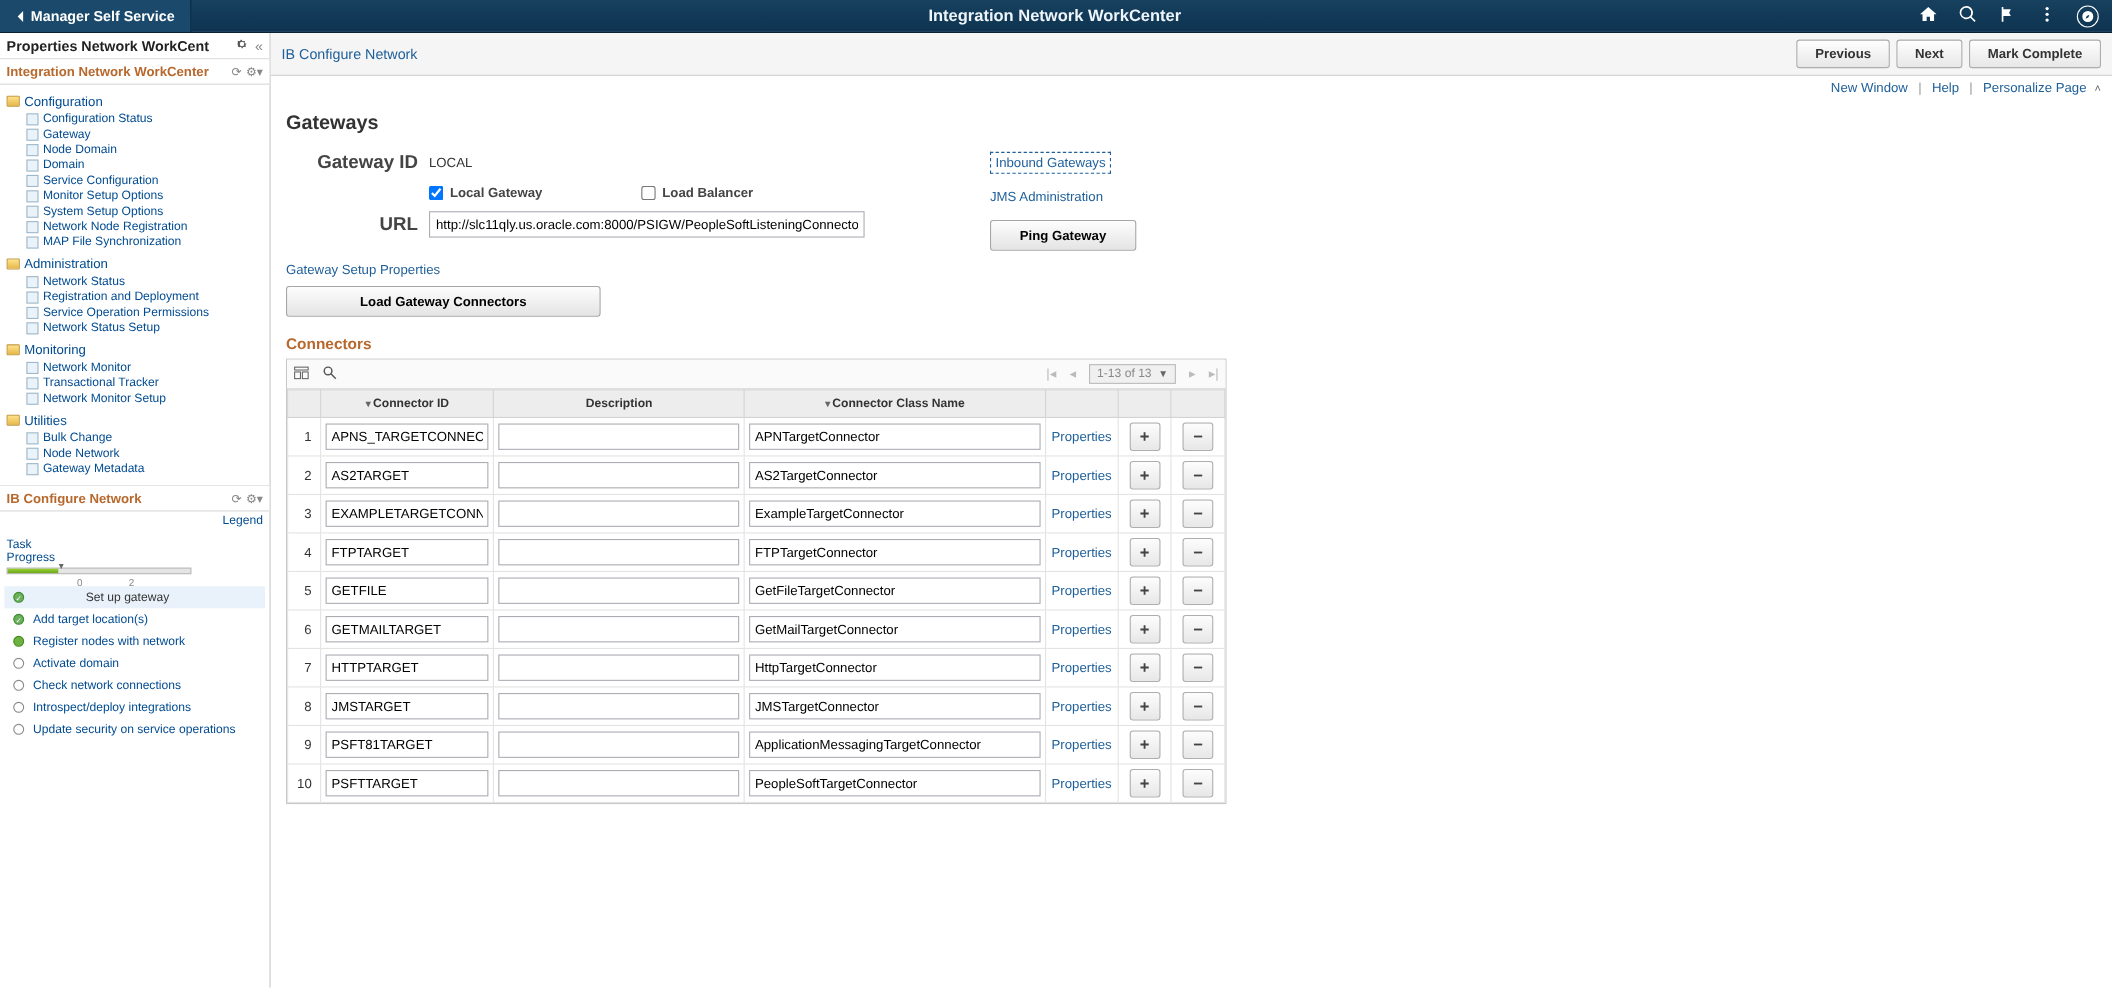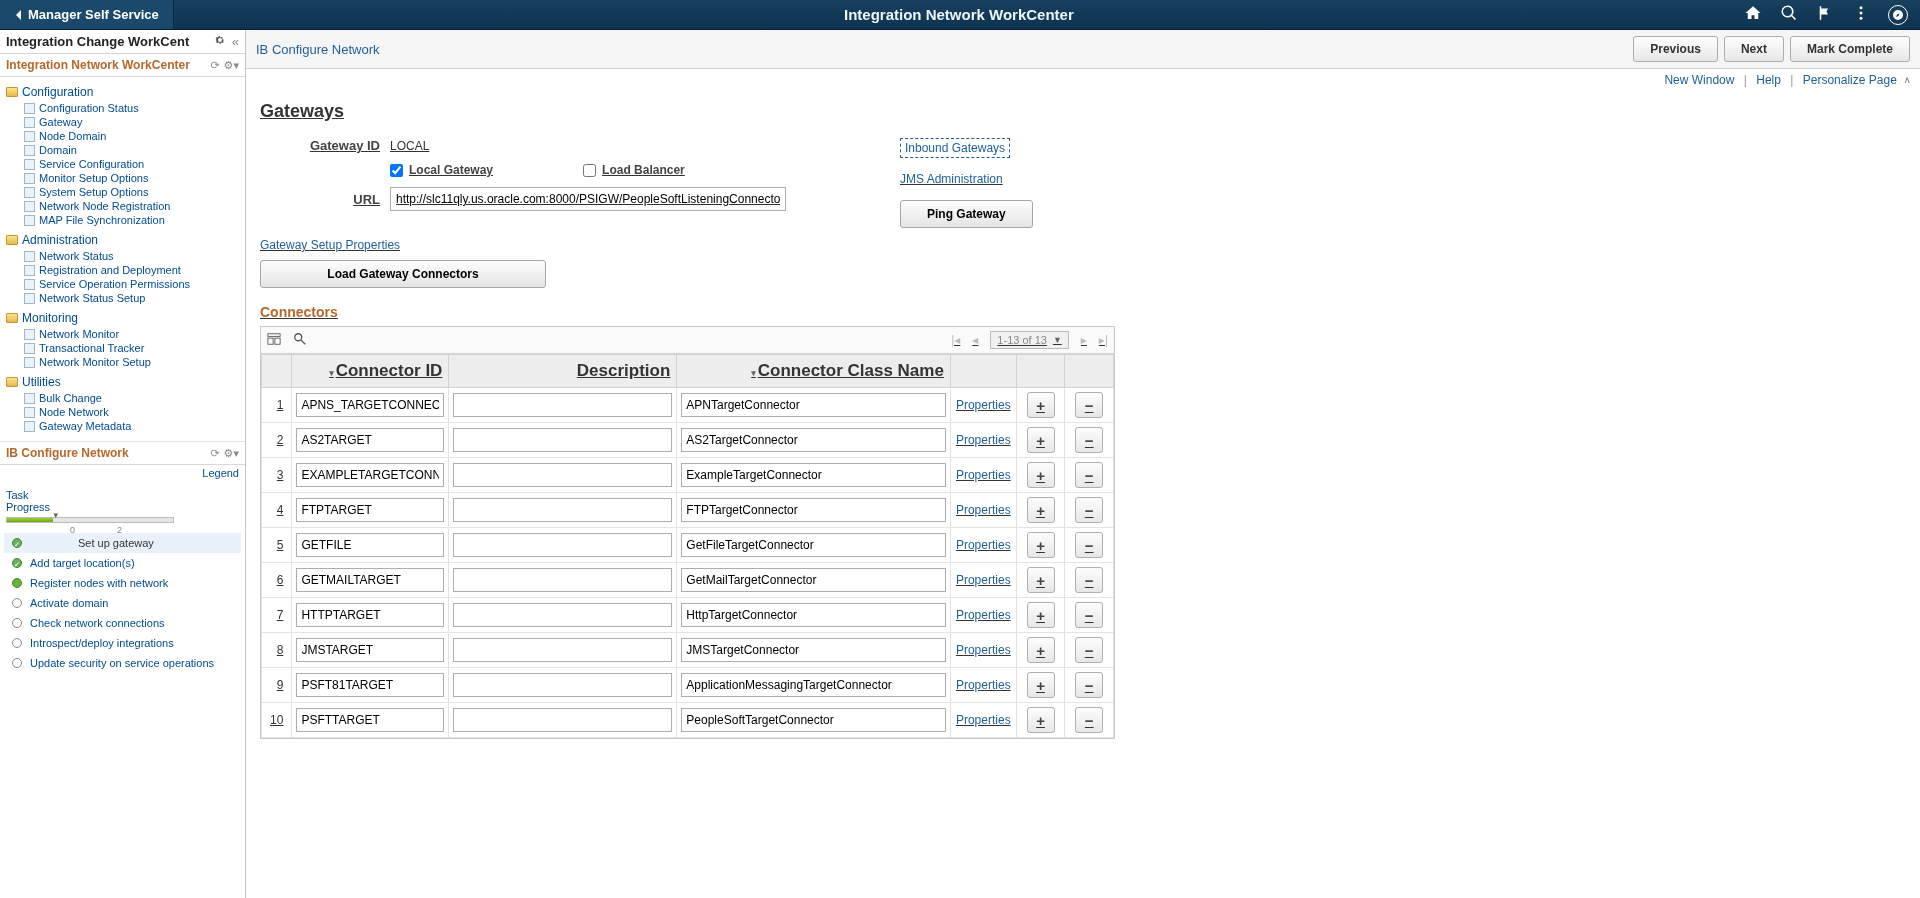--- a/index.html
+++ b/index.html
@@ -64,25 +64,25 @@
   .crumb { color:#1e5f99; font-size:13px;}
   .crumb-buttons { display:flex; gap:6px; align-items:center;}
   .btn { background:linear-gradient(#fefefe,#e7e7e7); border:1px solid #adadad; border-radius:3px; padding:5px 16px; font-size:12px; color:#333; cursor:pointer; font-weight:bold;}
   .btn.plain { font-weight:bold;}
   
   .link-row { text-align:right; padding:4px 10px; font-size:12px;}
   .link-row a { color:#1e5f99; text-decoration:none; }
   .link-row span.sep { color:#999; margin:0 6px;}
   .link-row .caret { color:#666; margin-left:4px; font-size:10px;}
   
-  .content { padding:6px 14px 20px 14px;text-decoration:underline;}
+  .content { padding:6px 14px 20px 14px;}
   h2.page-title { font-size:18px; font-weight:bold; color:#333; margin:4px 0 16px 0;}
   
   .form-row { display:flex; align-items:center; gap:40px; margin-bottom:10px;}
-  .form-label { display:inline-block; width:120px; text-align:right; font-weight:bold; color:#444; font-size:13px; margin-right:10px;}
+  .form-label { display:inline-block; width:120px; text-align:right; font-weight:bold; color:#444; font-size:17px; margin-right:10px;}
   .form-value { font-size:12px; color:#333;}
   .checkbox-line { display:inline-flex; align-items:center; gap:6px; font-size:12px; font-weight:bold; color:#444;}
   .checkbox-line input { width:13px; height:13px;}
   input.text { border:1px solid #abadb3; padding:3px 5px; font-size:12px; height:24px;}
   
   .side-links { margin-left:80px;}
   .side-links a { display:block; color:#1e5f99; font-size:12px; text-decoration:none; margin-bottom:14px;}
   .side-links a.boxed { border:1px dashed #1e5f99; padding:2px 4px; display:inline-block;}
   
   a.link { color:#1e5f99; text-decoration:none; font-size:12px;}
@@ -94,21 +94,21 @@
   .grid-wrap { border:1px solid #c8c8c8; width:855px;}
   .grid-toolbar { display:flex; justify-content:space-between; align-items:center; padding:4px 6px; border-bottom:1px solid #d3d3d3; background:#fafafa;}
   .grid-toolbar-left { display:flex; gap:12px; align-items:center; color:#555;}
   .grid-toolbar-left svg { width:14px; height:14px; fill:#555; cursor:pointer;}
   .grid-toolbar-right { display:flex; align-items:center; gap:12px; color:#888;}
   .pager-info { border:1px solid #bbb; padding:2px 6px; background:#f0f0f0; font-size:11px; display:inline-flex; align-items:center; gap:6px;}
   .pager-info .dd { color:#666; font-size:9px;}
   .nav-arrow { color:#bbb; font-size:12px; cursor:pointer;}
   
   table.grid { width:100%; border-collapse:collapse; table-layout:fixed;}
-  table.grid th { background:#ededed; border:1px solid #d3d3d3; padding:6px 6px; text-align:right; font-size:17px; font-weight:bold; color:#333;}
+  table.grid th { background:#ededed; border:1px solid #d3d3d3; padding:6px 6px; text-align:center; font-size:11px; font-weight:bold; color:#333;}
   table.grid th.sortable::before { content:"▾"; font-size:9px; color:#666; margin-right:2px;}
   table.grid td { border:1px solid #e3e3e3; padding:4px 4px; vertical-align:middle;}
   table.grid td.rownum { text-align:right; padding-right:8px; color:#333; font-size:12px; width:28px;}
   table.grid input.cell { width:100%; border:1px solid #abadb3; padding:3px 4px; font-size:12px; height:24px;}
   .icon-btn { width:28px; height:26px; border:1px solid #aeaeae; border-radius:3px; background:linear-gradient(#fdfdfd,#e7e7e7); display:flex; align-items:center; justify-content:center; cursor:pointer; font-size:15px; font-weight:bold; color:#444; margin:0 auto;}
   
   col.c-num { width:30px;}
   col.c-id { width:155px;}
   col.c-desc { width:225px;}
   col.c-class { width:270px;}
@@ -149,21 +149,21 @@
           <path d="M12 2a10 10 0 1 0 0 20 10 10 0 0 0 0-20zm3 7-2 5-5 2 2-5z"></path>
         </svg>
       </span>
   </div>
 </div>
 
 <div class="layout">
 
   <div class="sidebar">
     <div class="sb-head">
-      <span class="sb-head-title">Integration Change WorkCent</span>
+      <span class="sb-head-title">Properties Network WorkCent</span>
       <span class="sb-head-controls">
         <span><svg viewBox="0 0 24 24">
               <path d="M12 8a4 4 0 1 0 0 8 4 4 0 0 0 0-8zm9 4-2 .5-.8 2 1 1.8-1.5 1.5-1.8-1-2 .8-.5 2h-2l-.5-2-2-.8-1.8 1L4 16.3l1-1.8-.8-2L2 12l2-.5.8-2-1-1.8L5.3 6l1.8 1 2-.8.5-2h2l.5 2 2 .8 1.8-1L17.5 7l-1 1.8.8 2z"></path>
             </svg></span>
         <span style="font-size:13px;color:#888;">«</span>
       </span>
     </div>
 
     <div class="sb-section-title">
       <span class="t">Integration Network WorkCenter</span>

